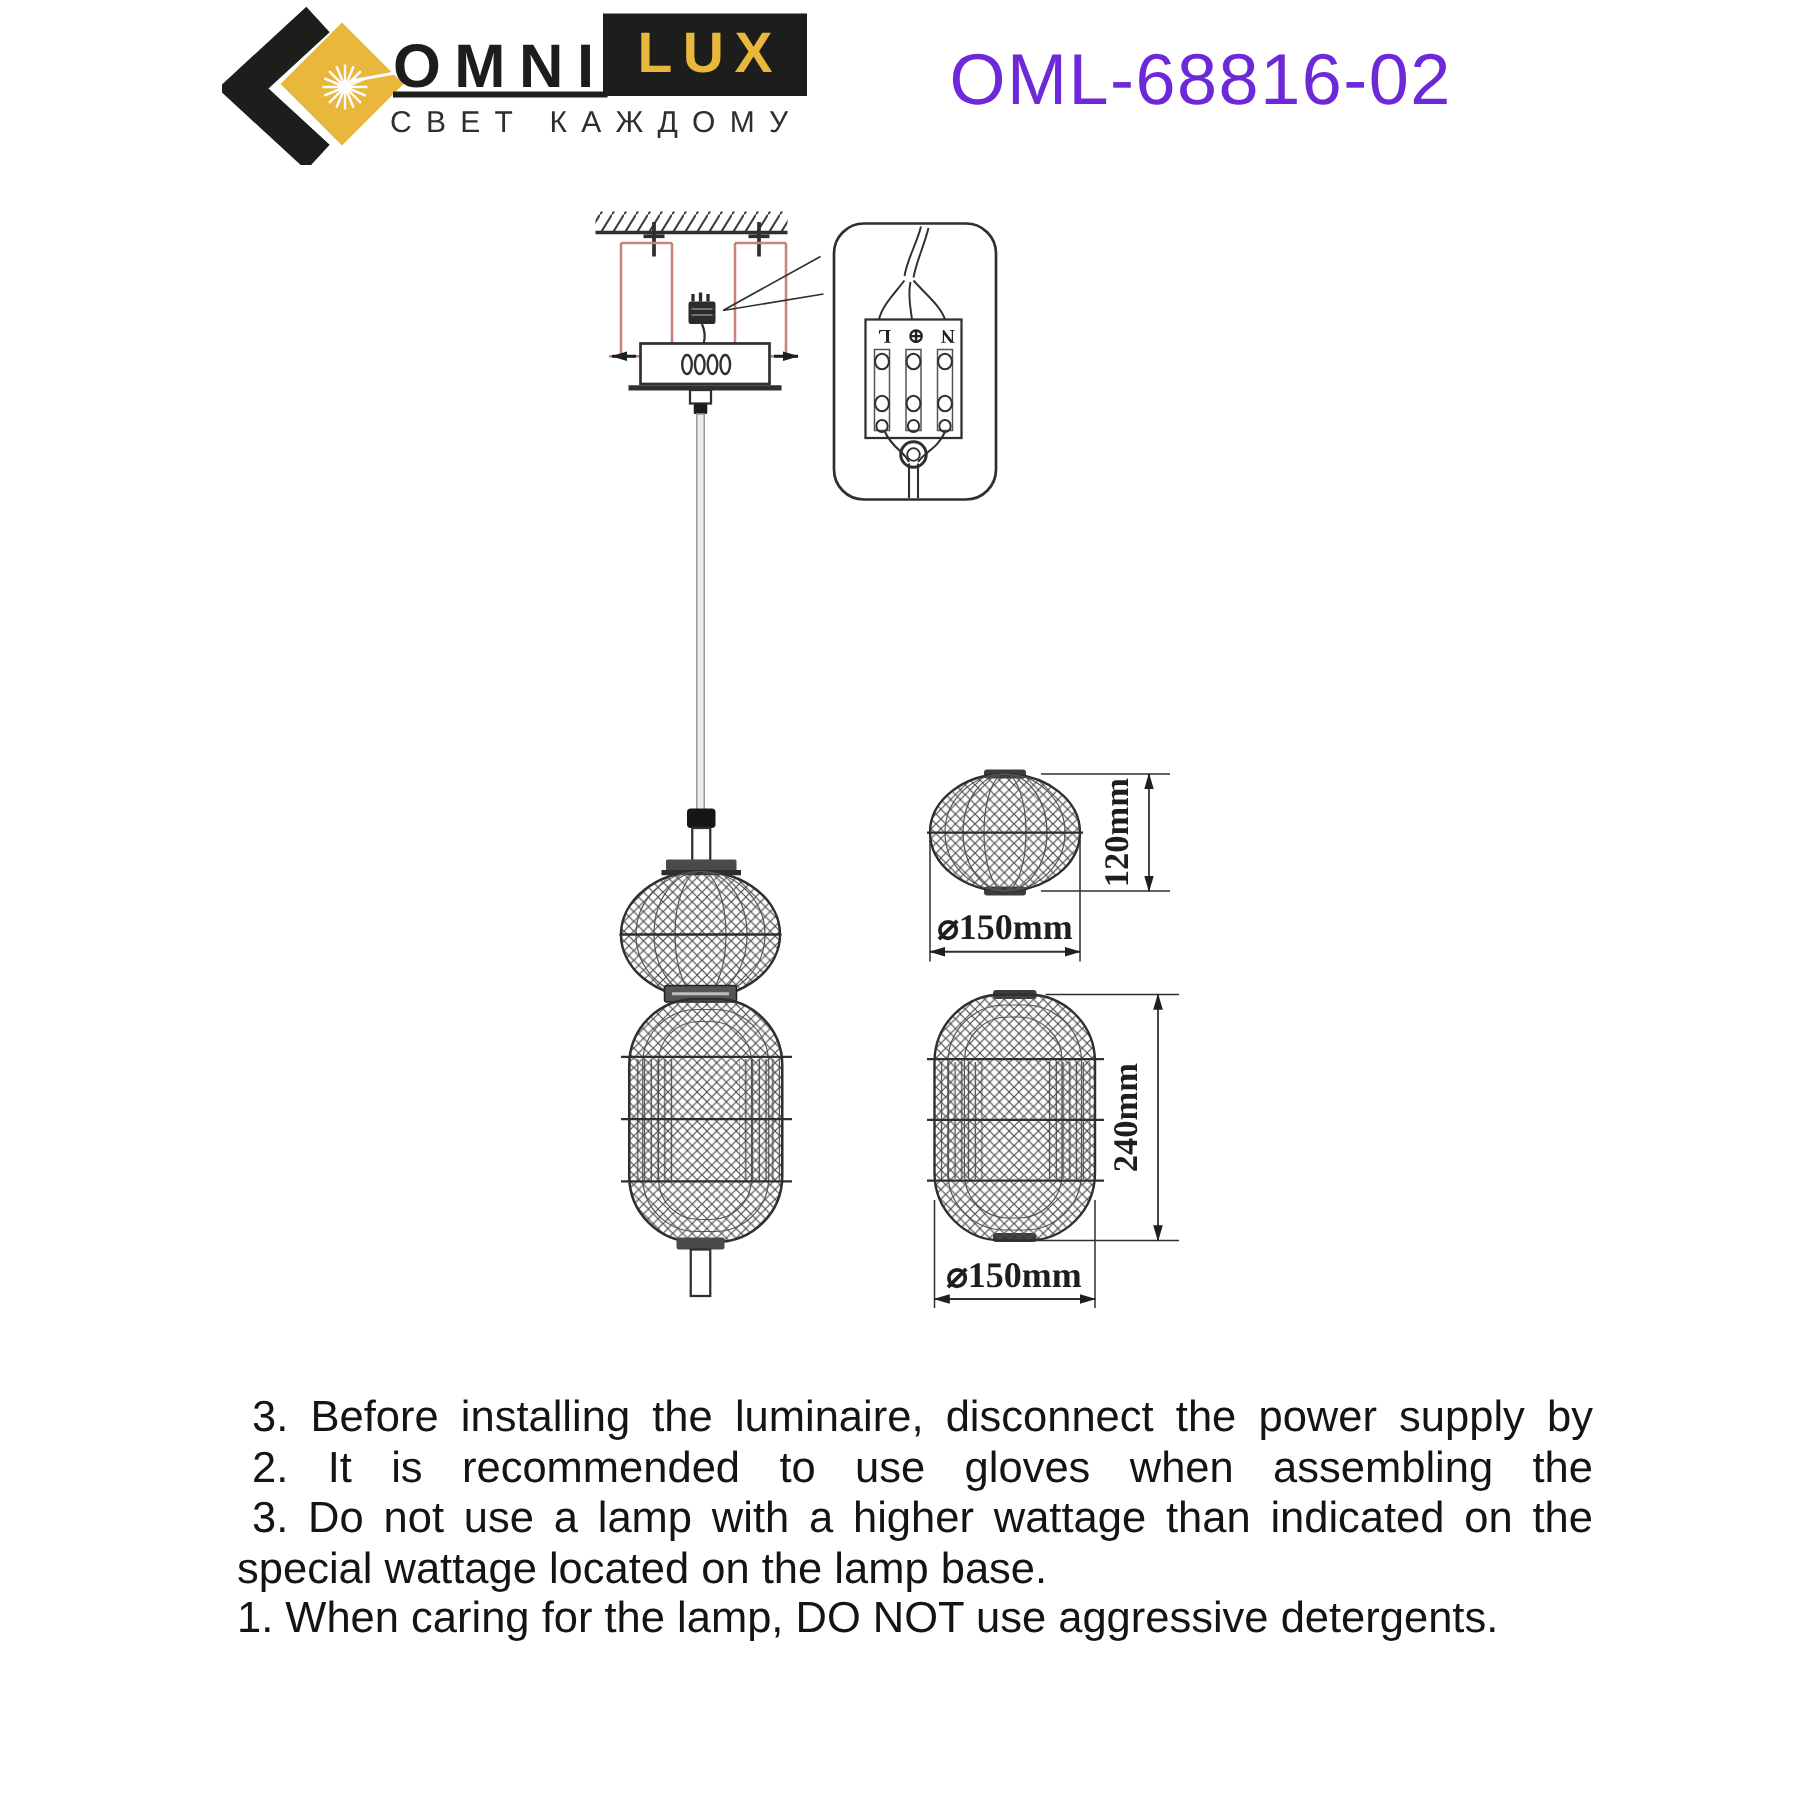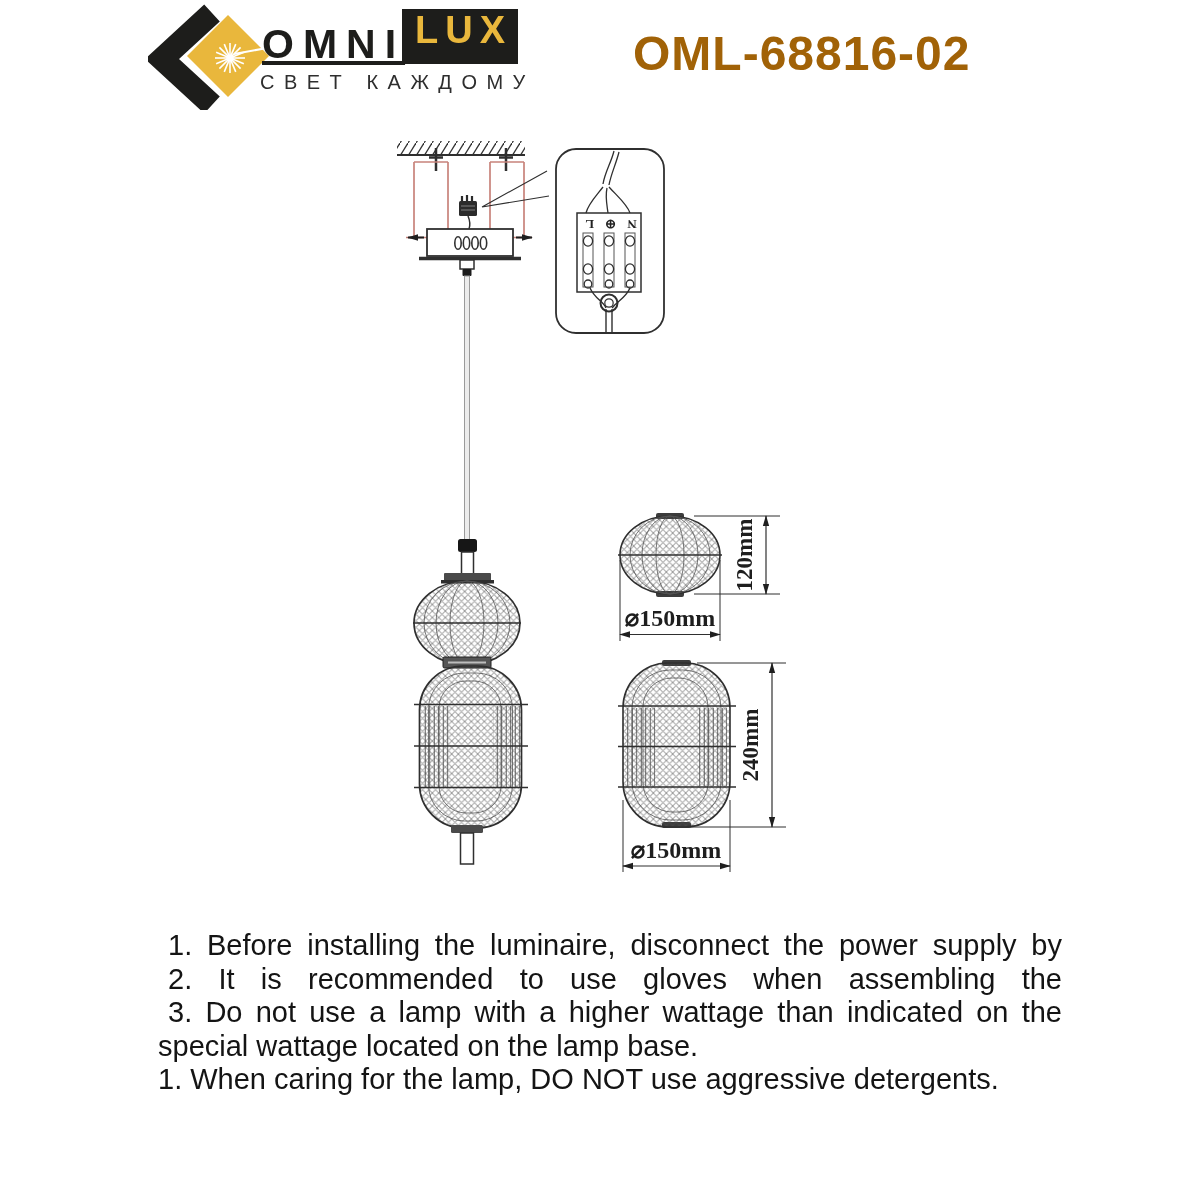--- a/index.html
+++ b/index.html
@@ -1,24 +1,24 @@
 <!DOCTYPE html>
 <html><head>
 <meta charset="utf-8">
 <style>
   html,body{margin:0;padding:0;background:#ffffff;}
   body{width:1200px;height:1200px;position:relative;font-family:"Liberation Sans",sans-serif;color:#161616;overflow:hidden;}
   .abs{position:absolute;}
 
   
   .brand-main{left:262px;top:21px;font-size:41px;font-weight:bold;letter-spacing:9px;color:#1d1d1b;text-decoration:underline;}
-  .lux-box{left:402px;top:9px;width:116px;height:55px;background:#1d1d1b;display:flex;justify-content:center;}
+  .lux-box{left:402px;top:9px;width:136px;height:55px;background:#1d1d1b;display:flex;align-items:center;justify-content:center;}
   .lux-box span{color:#e9b73c;font-size:38px;font-weight:bold;letter-spacing:7px;padding-left:7px;}
   .tagline{left:260px;top:71px;font-size:20px;letter-spacing:9.5px;color:#2e2e2e;white-space:nowrap;}
-  .model{left:633px;top:26px;font-size:48px;font-weight:bold;color:#a16207;letter-spacing:1px;white-space:nowrap;}
+  .model{left:633px;top:26px;font-size:48px;font-weight:normal;color:#6d28d9;letter-spacing:1px;white-space:nowrap;}
 
   
   svg.diagram{left:0;top:0;}
   svg text.dim{font-family:"Liberation Serif",serif;font-weight:bold;fill:#1e1e1e;}
   svg text.term{font-family:"Liberation Serif",serif;font-weight:bold;fill:#222;letter-spacing:4px;}
 
   
   .instructions{left:158px;top:929px;width:904px;font-size:29px;line-height:33.6px;color:#141414;}
   .instructions .line{white-space:normal;}
   .instructions .j{text-align:justify;text-align-last:justify;text-indent:10px;}
@@ -204,18 +204,18 @@
       <line x1="772" y1="663" x2="772" y2="827" stroke-width="1.2" marker-start="url(#arr)" marker-end="url(#arr)"></line>
       <text class="dim" x="758" y="745" font-size="23" text-anchor="middle" transform="rotate(-90 758 745)" stroke="none">240mm</text>
       <path d="M623 800 V872 M730 800 V872" stroke-width="1"></path>
       <line x1="623" y1="866" x2="730" y2="866" stroke-width="1.2" marker-start="url(#arr)" marker-end="url(#arr)"></line>
       <text class="dim" x="676" y="858" font-size="24" text-anchor="middle" stroke="none">⌀150mm</text>
     </g>
   </g>
 </svg>
 
 <div class="abs instructions">
-  <div class="line j">1. Before installing the luminaire, disconnect the power supply by</div>
+  <div class="line j">3. Before installing the luminaire, disconnect the power supply by</div>
   <div class="line j">2. It is recommended to use gloves when assembling the</div>
   <div class="line j">3. Do not use a lamp with a higher wattage than indicated on the</div>
   <div class="line">special wattage located on the lamp base.</div>
   <div class="line">1. When caring for the lamp, DO NOT use aggressive detergents.</div>
 </div>
 
 </body></html>

